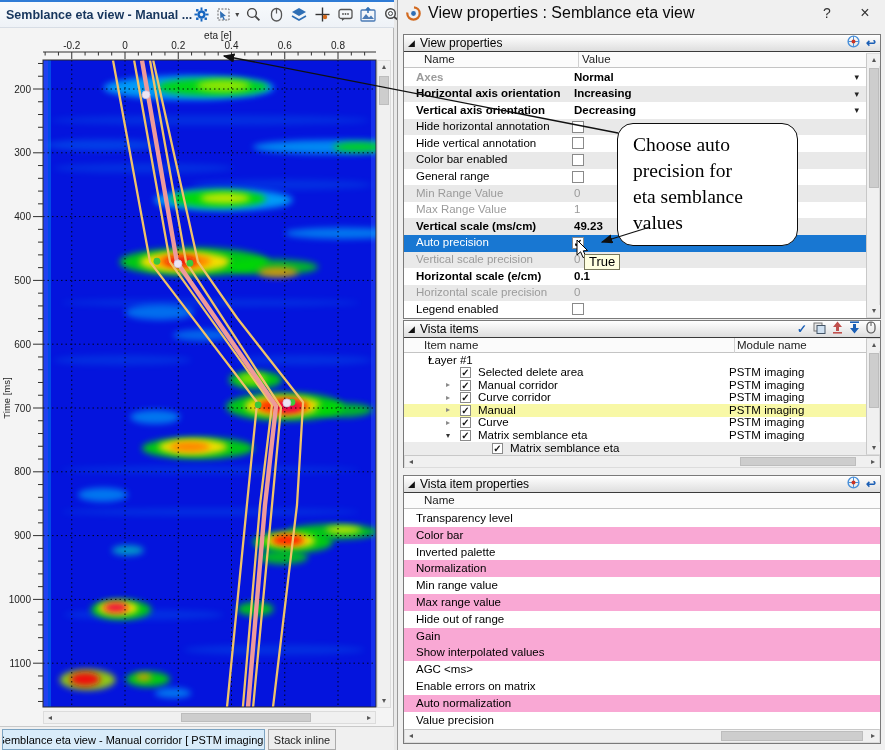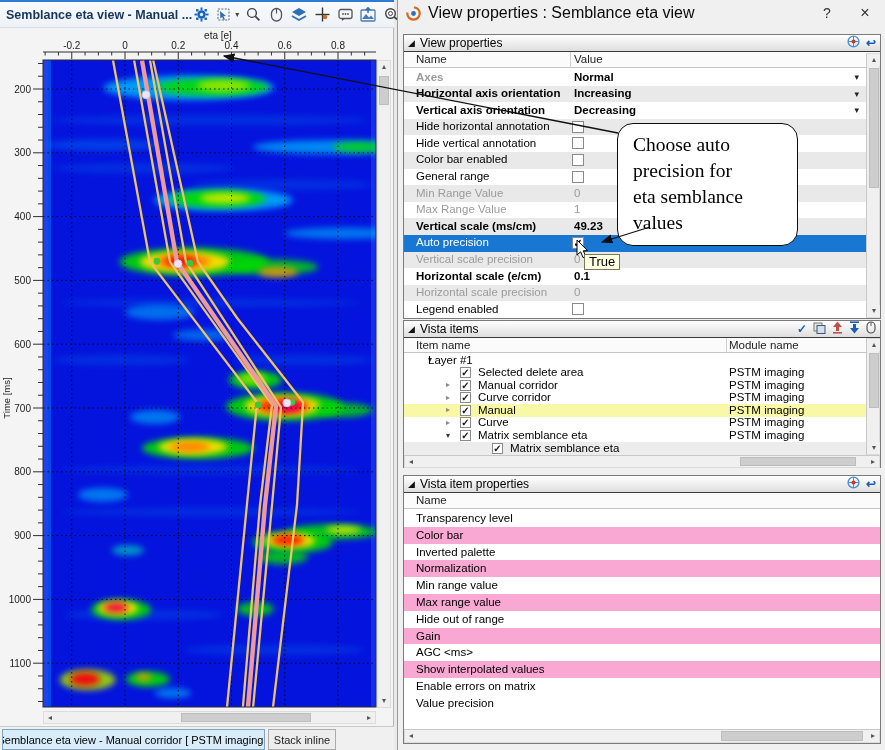--- a/index.html
+++ b/index.html
@@ -36,21 +36,21 @@
   .rp-btn { position:absolute; top:2px; width:26px; height:22px; text-align:center; line-height:22px; color:#333; font-size:14px; }
   .rp-help { right:46px; }
   .rp-close { right:8px; font-size:16px; }
 
   .section-box { position:absolute; left:5px; width:478px; border:1px solid #7a7a7a; background:#fff; }
   .sec-header { position:relative; height:17px; background:linear-gradient(#ffffff,#dedede); border-bottom:1px solid #3a3a3a; display:flex; align-items:center; font-size:12px; color:#000; }
   .sec-tri { font-size:9px; color:#111; padding:0 5px 0 4px; }
   .sec-icons { margin-left:auto; display:flex; align-items:center; gap:6px; padding-right:4px; }
   .sec-icons .ic { font-size:12px; line-height:14px; }
   .colhead { position:relative; height:16px; background:#fbfbfb; border-bottom:1px solid #c4c4c4; font-size:11.5px; color:#222; }
-  .colhead span { position:absolute; top:1px; }
+  .colhead span { position:absolute; top:1px;margin-left:8px; }
 
   .prow { position:relative; height:16.6px; font-size:11.5px; overflow:hidden; }
   .prow.alt { background:#e9e9e9; }
   .prow.sel { background:#1877d2; }
   .prow .pname { position:absolute; left:12px; top:1.5px; color:#000; white-space:nowrap; }
   .prow .pval  { position:absolute; left:170px; top:1.5px; color:#000; white-space:nowrap; }
   .prow.bold .pname, .prow.bold .pval { font-weight:bold; }
   .prow.dis .pname, .prow.dis .pval { color:#9b9b9b; }
   .prow.dis.valblack .pval { color:#000; }
   .prow.sel .pname { color:#fff; }
@@ -605,28 +605,31 @@
         </div>
         <div class="nrow alt">
           <span class="pname">Max range value</span>
         </div>
         <div class="nrow">
           <span class="pname">Hide out of range</span>
         </div>
         <div class="nrow alt">
           <span class="pname">Gain</span>
         </div>
+        <div class="nrow alt">
+          <span class="pname">Show interpolated values</span>
+        </div>
         <div class="nrow">
           <span class="pname">AGC &lt;ms&gt;</span>
         </div>
-        <div class="nrow alt">
-          <span class="pname">Show interpolated values</span>
-        </div>
         <div class="nrow">
           <span class="pname">Enable errors on matrix</span>
+        </div>
+        <div class="nrow alt">
+          <span class="pname">Auto normalization</span>
         </div>
         <div class="nrow">
           <span class="pname">Value precision</span>
         </div>
       </div>
     <div class="sb" style="left:0; top:253px; width:476px; height:14px; border-top:1px solid #c8c8c8;">
       <div class="sb-btn" style="left:0; top:0; width:12px; height:12px;">◂</div>
       <div class="sb-thumb" style="left:316px; top:1px; width:142px; height:10px;"></div>
       <div class="sb-btn" style="right:0; top:0; width:12px; height:12px;">▸</div>
     </div>

